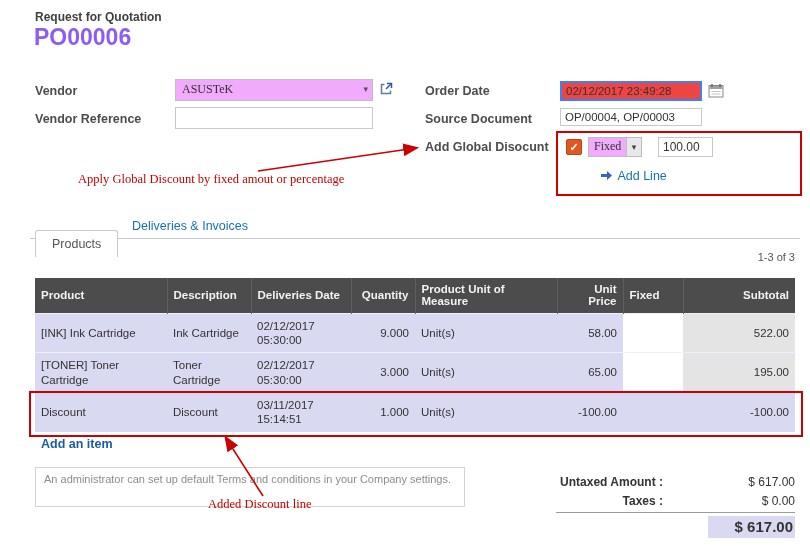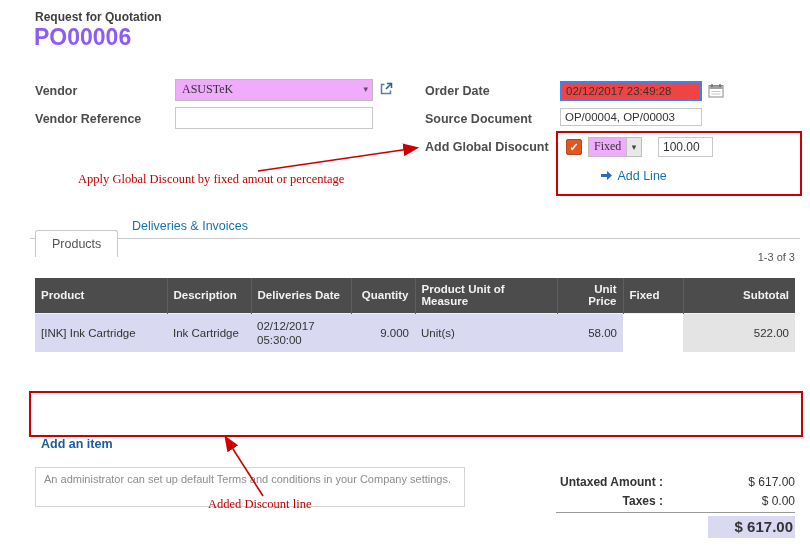--- a/index.html
+++ b/index.html
@@ -136,20 +136,40 @@
       <tr class="plain-tax">
         <td>[INK] Ink Cartridge</td>
         <td>Ink Cartridge</td>
         <td>02/12/2017 05:30:00</td>
         <td class="num">9.000</td>
         <td>Unit(s)</td>
         <td class="num">58.00</td>
         <td class="taxes"></td>
         <td class="num subtotal">522.00</td>
       </tr>
+      <tr class="plain-tax">
+        <td>[TONER] Toner Cartridge</td>
+        <td>Toner Cartridge</td>
+        <td>02/12/2017 05:30:00</td>
+        <td class="num">3.000</td>
+        <td>Unit(s)</td>
+        <td class="num">65.00</td>
+        <td class="taxes"></td>
+        <td class="num subtotal">195.00</td>
+      </tr>
+      <tr>
+        <td>Discount</td>
+        <td>Discount</td>
+        <td>03/11/2017 15:14:51</td>
+        <td class="num">1.000</td>
+        <td>Unit(s)</td>
+        <td class="num">-100.00</td>
+        <td class="taxes"></td>
+        <td class="num subtotal">-100.00</td>
+      </tr>
     </tbody>
   </table>
 
   <div class="abs red-box" style="left:29px;top:391px;width:770px;height:42px;"></div>
 
   <div class="abs link" style="left:41px;top:437px;font-weight:bold;color:#1b5c9e;">Add an item</div>
 
   <div class="abs terms" style="left:35px;top:467px;width:430px;height:40px;">An administrator can set up default Terms and conditions in your Company settings.</div>
   <div class="abs note" style="left:208px;top:497px;">Added Discount line</div>
 

